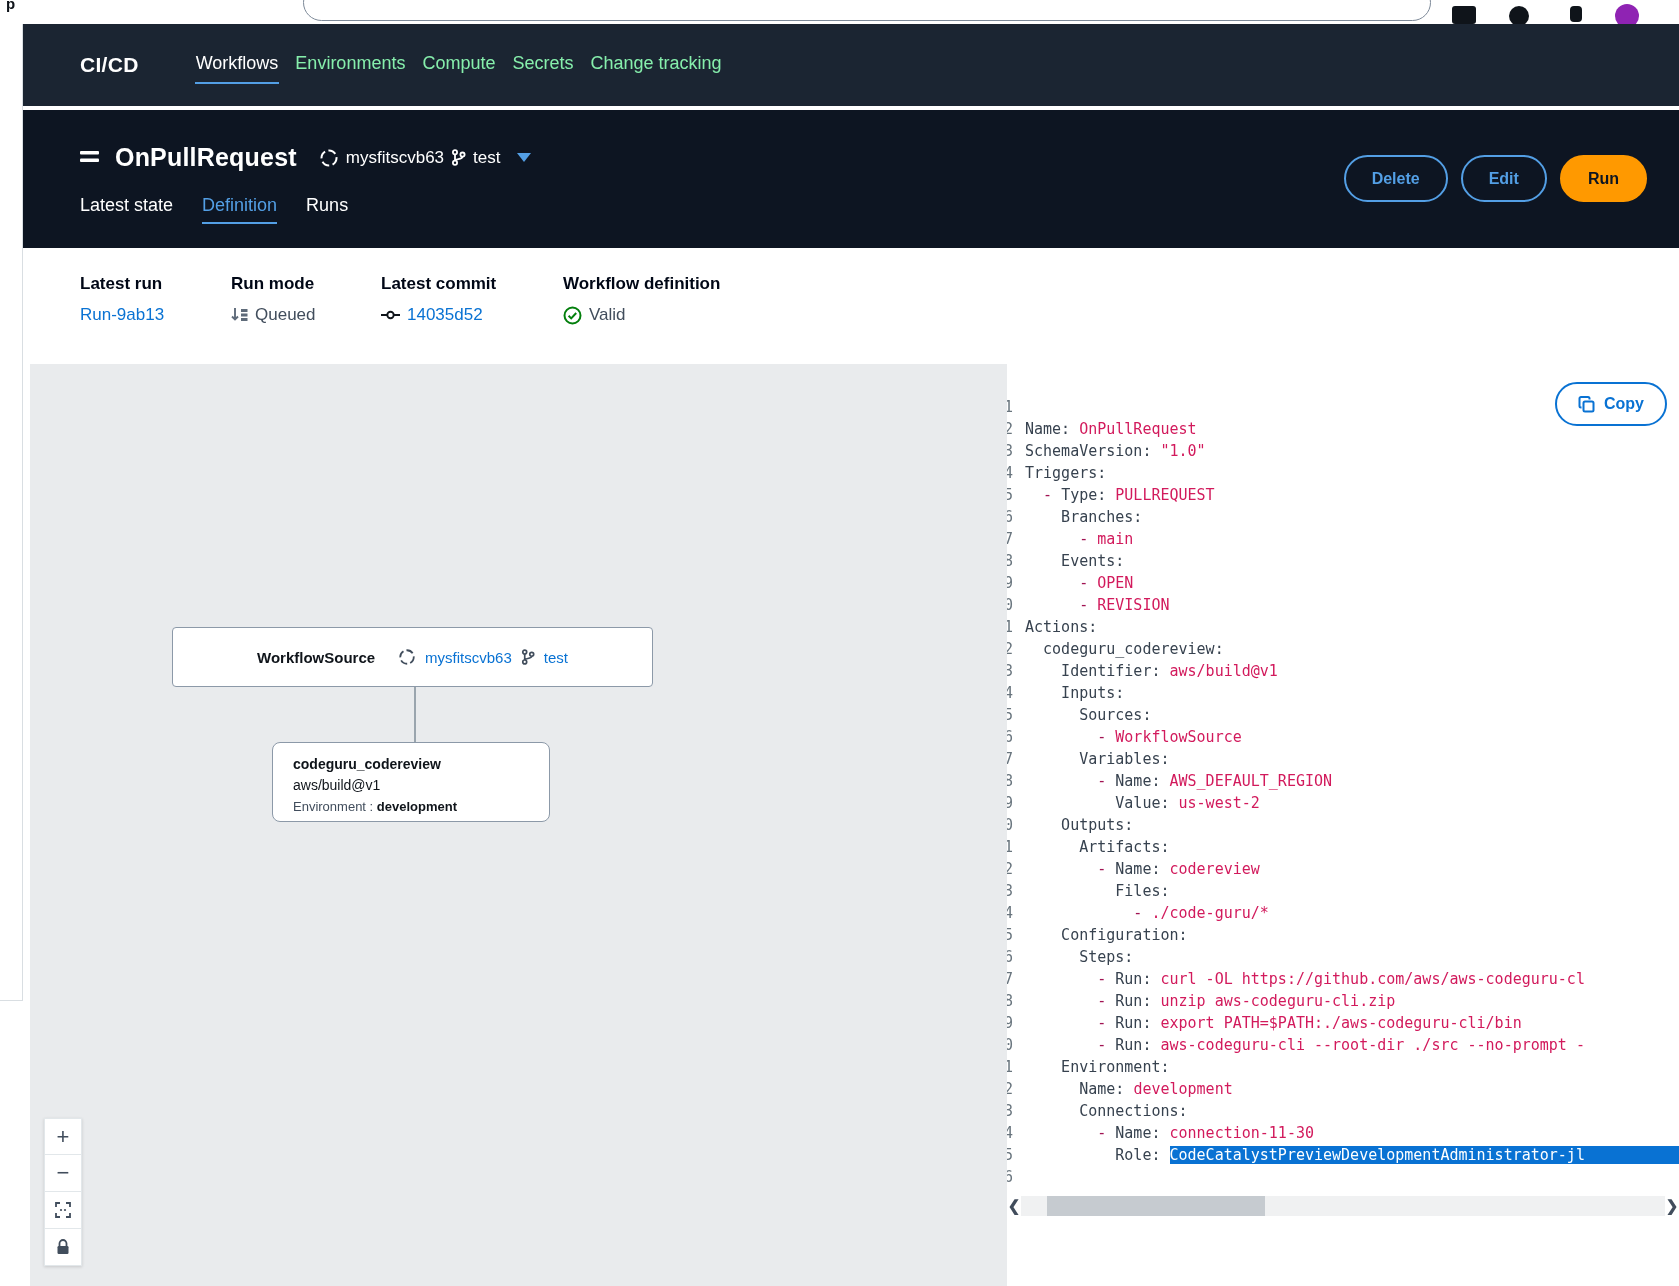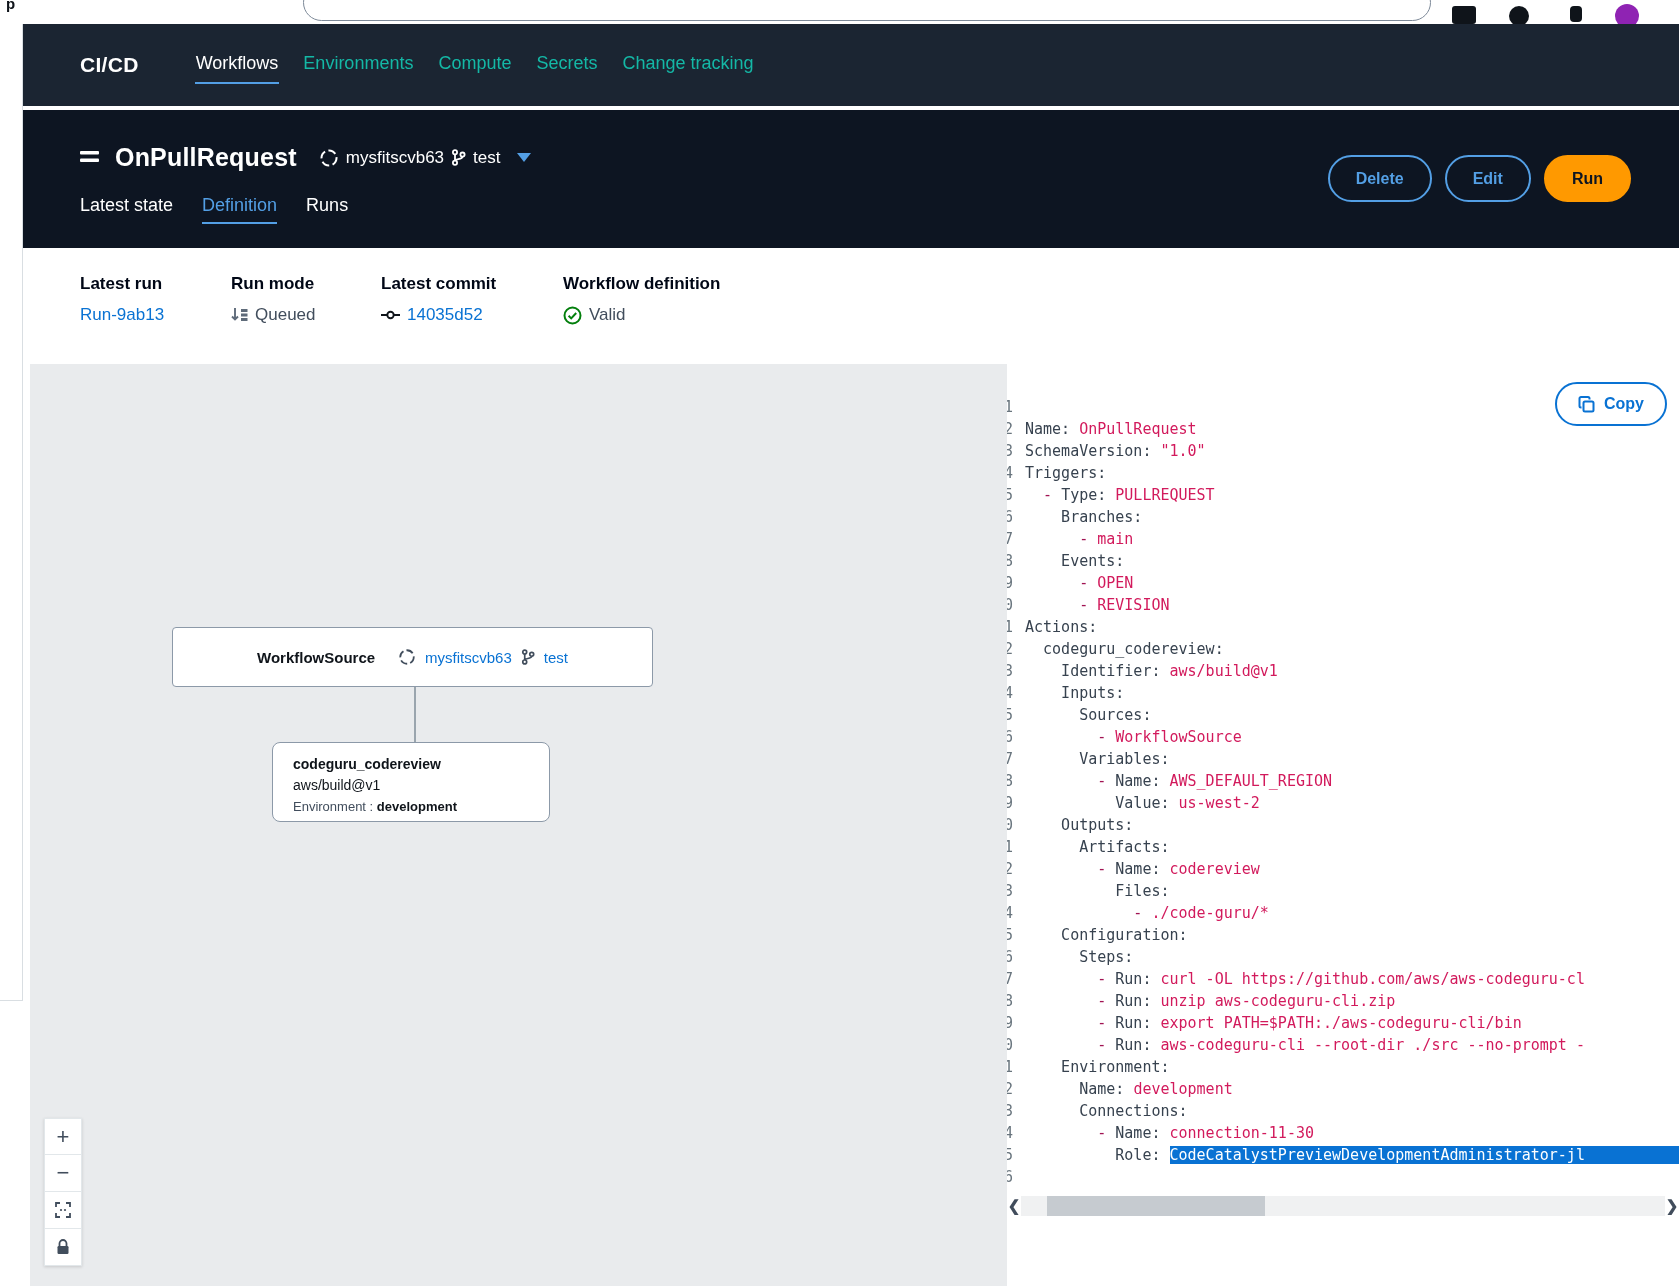--- a/index.html
+++ b/index.html
@@ -23,41 +23,41 @@
     border-radius:50%; background:#8f23b3; }
 
   
   .leftgutter { position:absolute; left:0; top:24px; width:23px; height:977px;
     background:#fff; border-right:1px solid #d9dee2; border-bottom:1px solid #d9dee2; }
 
   
   .navband { position:absolute; left:23px; top:24px; width:1656px; height:82px;
     background:#1b2532; display:flex; align-items:center; padding-left:57px; }
   .navband .service { color:#fff; font-size:21px; font-weight:bold; margin-right:56px; letter-spacing:.3px; }
-  .navband .items { display:flex; gap:23px; }
-  .nav-item { color:#14b8a6; font-size:18px; padding:6px 1px 10px; cursor:pointer; position:relative; }
+  .navband .items { display:flex; gap:15px; }
+  .nav-item { color:#86efac; font-size:18px; padding:6px 1px 10px; cursor:pointer; position:relative; }
   .nav-item.active { color:#fff; }
   .nav-item.active:after { content:""; position:absolute; left:0; right:0; bottom:0;
     height:2px; background:#539fe5; }
 
   
   .headerband { position:absolute; left:23px; top:110px; width:1656px; height:138px;
     background:#0d1522; color:#fff; }
   .titlerow { position:absolute; left:57px; top:33px; display:flex; align-items:center; }
   .wf-icon { margin-right:16px; display:flex; }
   .titlerow h1 { font-size:25px; font-weight:bold; letter-spacing:.2px; }
   .repo-meta { display:flex; align-items:center; margin-left:22px; font-size:17px; gap:7px; }
   .repo-meta .lnk { color:#fff; }
   .caret-down { width:0; height:0; border-left:7px solid transparent; border-right:7px solid transparent;
     border-top:9px solid #539fe5; margin-left:10px; }
   .tabs { position:absolute; left:57px; top:85px; display:flex; gap:29px; }
   .tab { font-size:18px; color:#fff; padding-bottom:8px; cursor:pointer; position:relative; }
   .tab.active { color:#539fe5; }
   .tab.active:after { content:""; position:absolute; left:0; right:0; bottom:0; height:2px; background:#539fe5; }
-  .hdr-actions { position:absolute; right:48px; top:45px; display:flex; gap:13px; }
+  .hdr-actions { position:absolute; right:32px; top:45px; display:flex; gap:13px; }
   .btn { height:47px; border-radius:24px; font-family:"Liberation Sans",sans-serif;
     font-size:16px; font-weight:bold; cursor:pointer; padding:0 26px; }
   .btn.ghost { background:transparent; border:2px solid #539fe5; color:#539fe5; }
   .btn.primary { background:#ff9900; border:2px solid #ff9900; color:#0d1522; }
 
   
   .infobar { position:absolute; left:23px; top:248px; width:1656px; height:116px;
     background:#fff; display:flex; padding:26px 0 0 57px; }
   .info-col .lbl { font-size:17px; font-weight:bold; color:#000716; margin-bottom:11px; }
   .info-col .val { font-size:17px; color:#414d5c; display:flex; align-items:center; gap:7px; }

